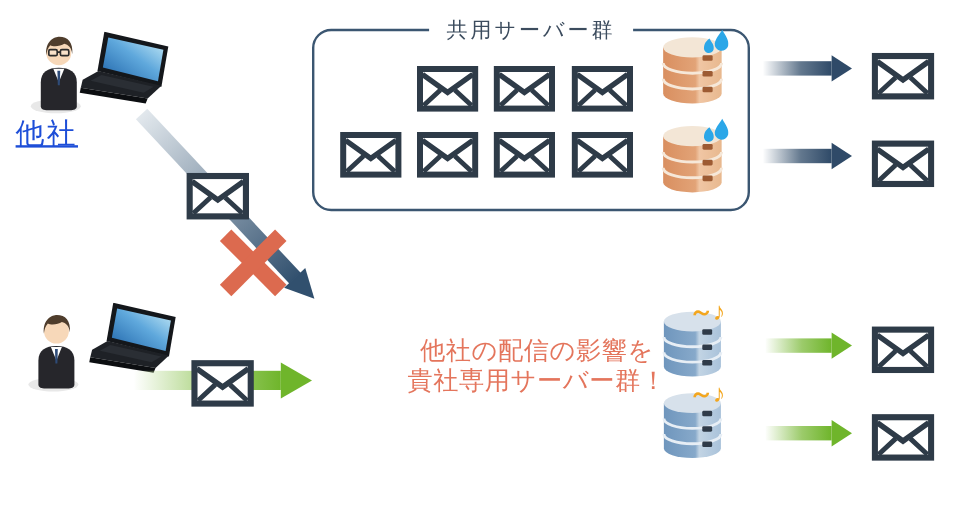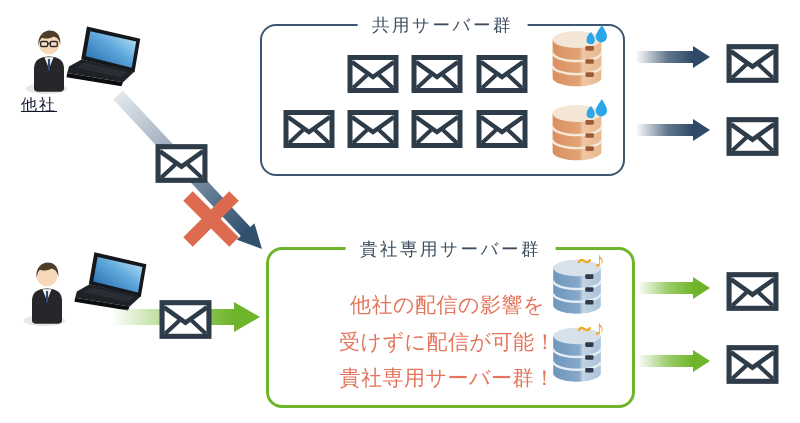--- a/index.html
+++ b/index.html
@@ -12,26 +12,26 @@
   .gbox { position:absolute; border-radius:16px; background:#fff; }
   .gbox.shared { left:248px; top:24px; width:361px; height:148px; border:2.5px solid #3B5671;margin-left:12px; }
   .gbox.dedicated { left:266px; top:247px; width:363px; height:155px; border:3px solid #6FB52B; }
   .box-label {
     position:absolute; top:-13px; left:50%; transform:translateX(-50%);
     background:#fff; padding:0 15px; font-size:17.5px; letter-spacing:2.5px;
     color:#3C4C5E; white-space:nowrap; line-height:24px;
   }
 
   
-  .sender-label { position:absolute; width:70px; text-align:center; font-size:16px; color:#0f172a; letter-spacing:2px;text-decoration:underline; }
+  .sender-label { position:absolute; width:70px; text-align:center; font-size:24px; color:#1d4ed8; letter-spacing:2px;text-decoration:underline; }
 
   
   .msg { position:absolute; left:268px; top:281px; width:359px; text-align:center;
          color:#E4755C; font-size:21px; line-height:24.5px; letter-spacing:0.5px; }
-  .msg p { margin:12px; }
+  .msg p { margin:0; }
 
   
   .harrow { position:absolute; display:flex; align-items:center; height:22px; }
   .harrow .shaft { height:12px; }
   .harrow .head { width:0; height:0; border-top:11px solid transparent; border-bottom:11px solid transparent; }
   .harrow.dark .shaft  { width:57px; background:linear-gradient(to right, rgba(237,241,245,0.15), #63788E 55%, #2F4A68); }
   .harrow.dark .head   { border-left:17px solid #2F4A68; }
   .harrow.green .shaft { width:55px; background:linear-gradient(to right, rgba(240,247,233,0.15), #9CCB6B 55%, #6FB52B); }
   .harrow.green .head  { border-left:17px solid #6FB52B; }
   .harrow.big { height:30px; }
@@ -213,26 +213,22 @@
       <use href="#sym-laptop"></use>
     </svg>
   <div class="harrow green big" style="left:112px;top:302px">
       <span class="shaft"></span>
       <span class="head"></span>
     </div>
   <svg class="icon" style="left:159px;top:299px;width:53px;height:41px">
       <use href="#sym-env"></use>
     </svg>
 
-  <div class="gbox dedicated">
-    <span class="box-label">貴社専用サーバー群</span>
-  </div>
   <div class="msg">
     <p>他社の配信の影響を</p>
-    <p>受けずに配信が可能！</p>
     <p>貴社専用サーバー群！</p>
   </div>
 
   <svg class="icon" style="left:547px;top:257px;width:60px;height:64px">
       <use href="#sym-db-blue"></use>
     </svg>
   <span class="note-mark" style="left:574px;top:246px">～♪</span>
   <svg class="icon" style="left:547px;top:325px;width:60px;height:64px">
       <use href="#sym-db-blue"></use>
     </svg>

